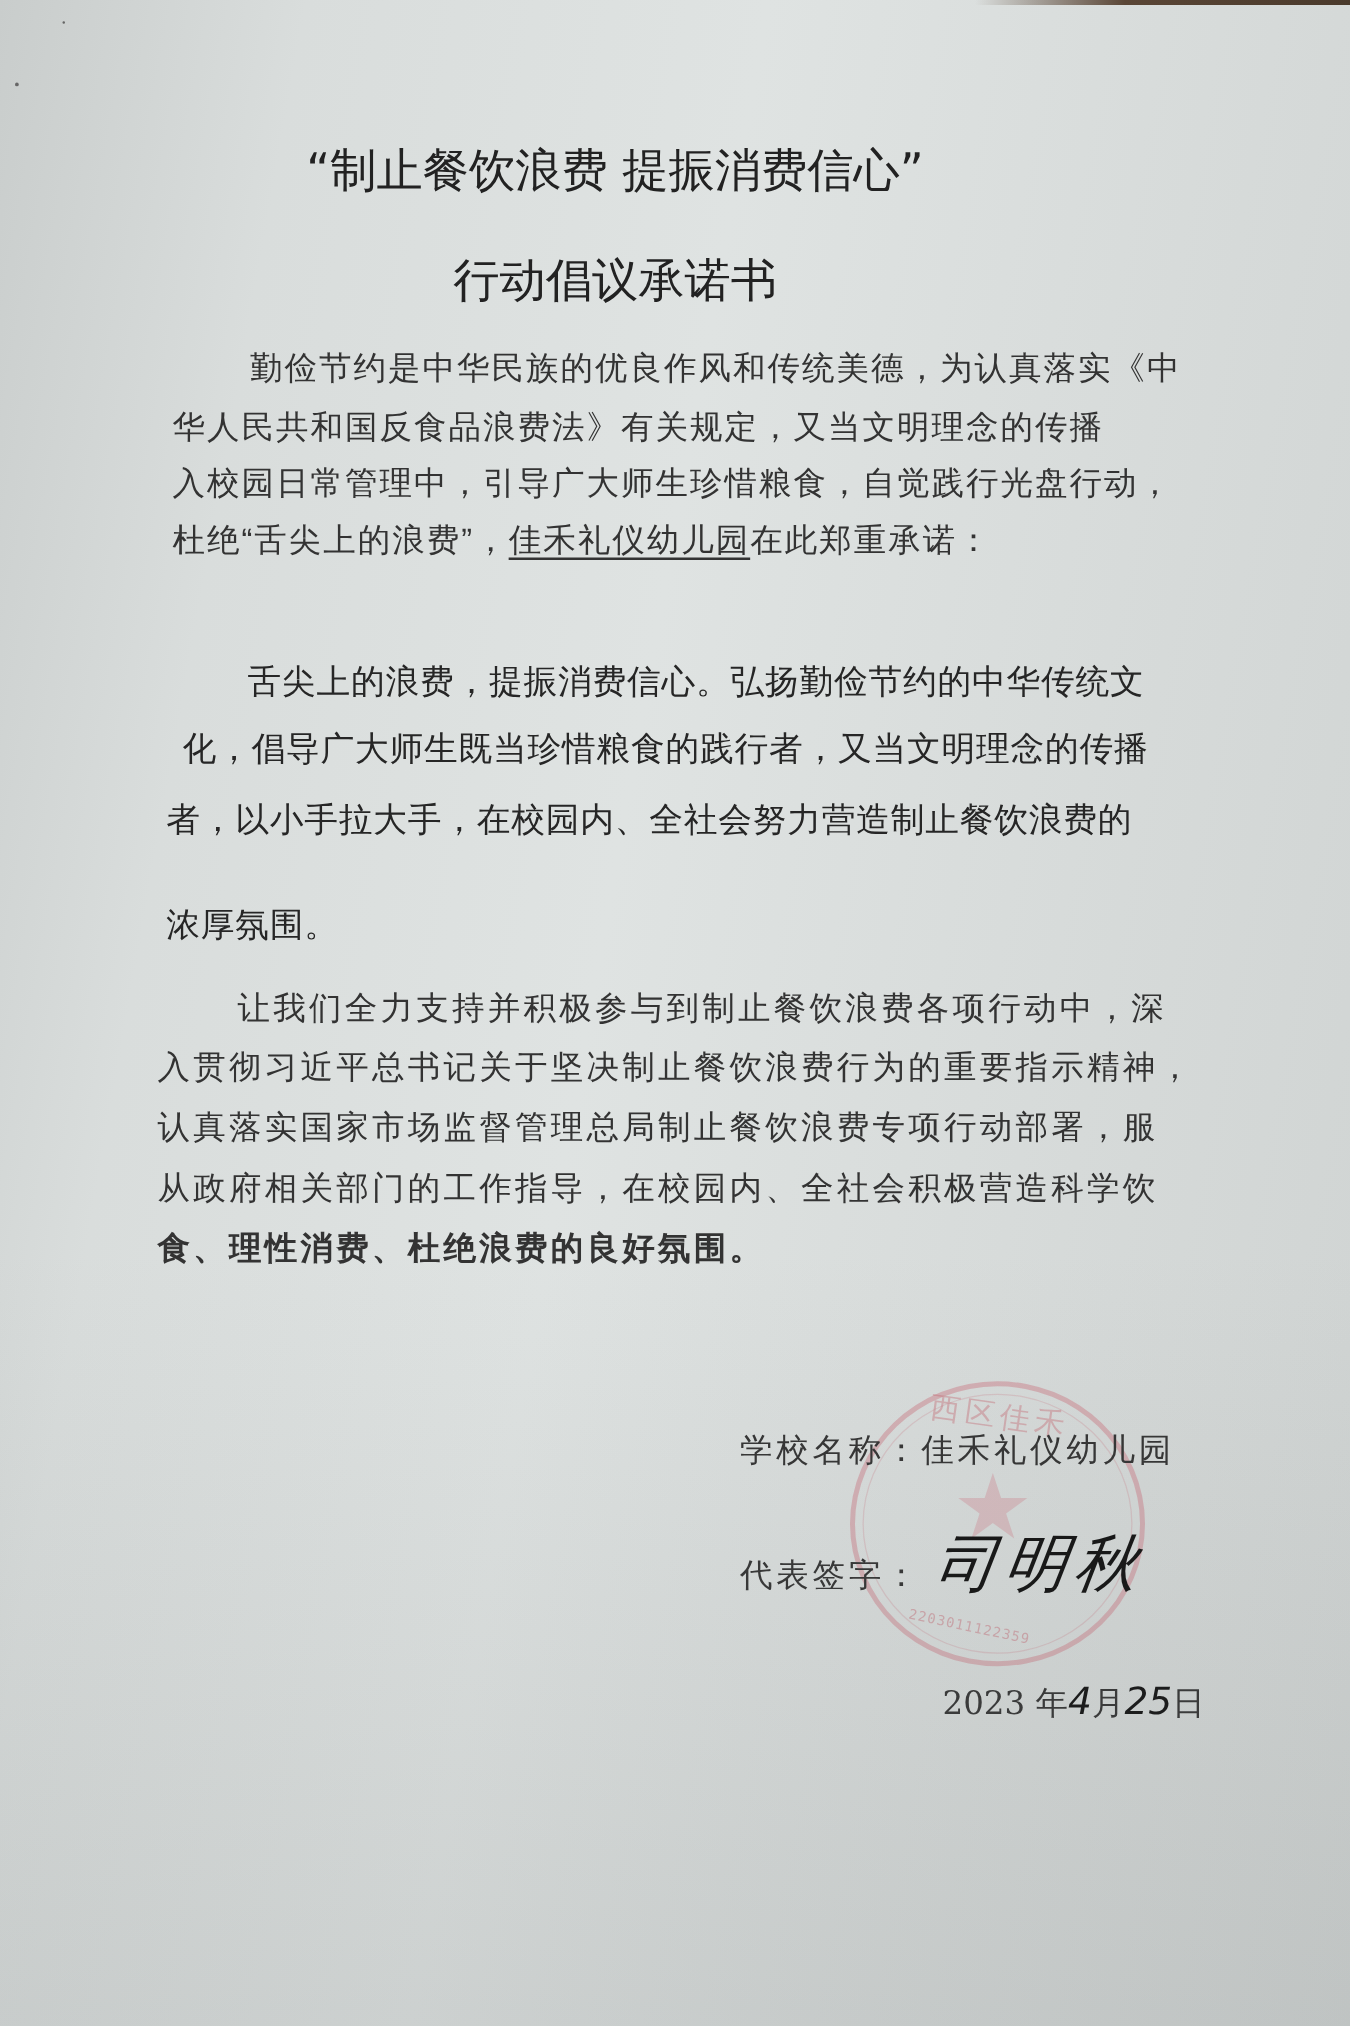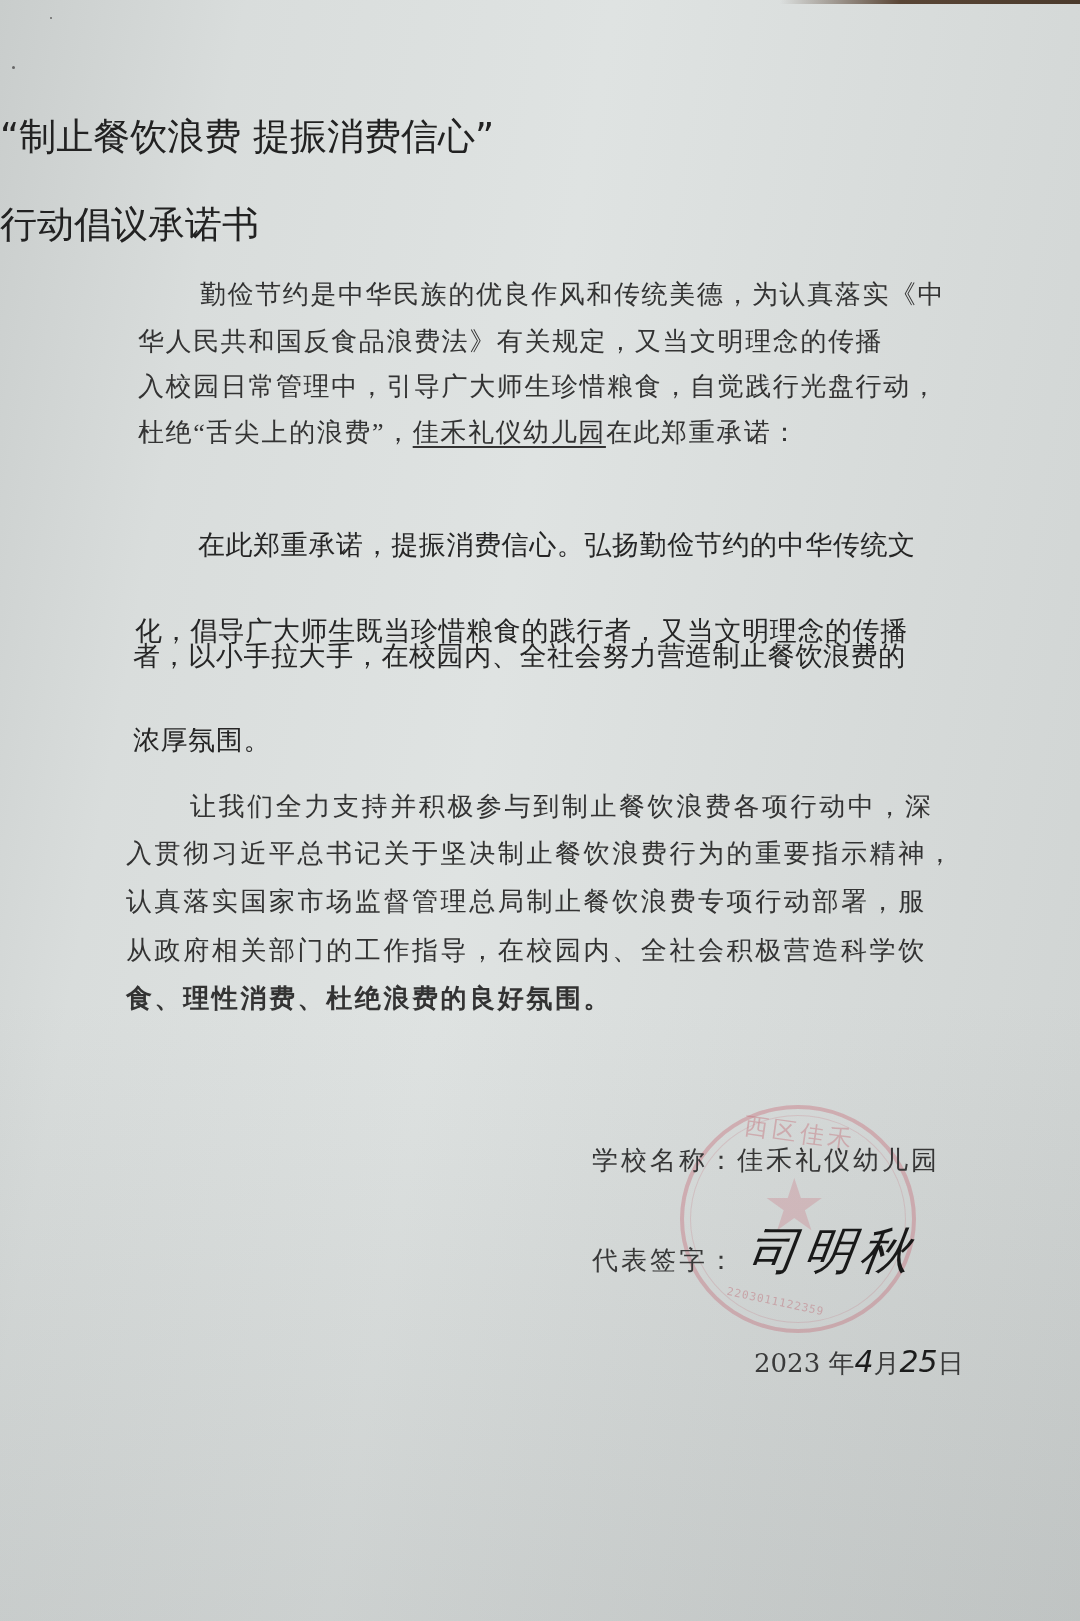--- a/index.html
+++ b/index.html
@@ -12,31 +12,31 @@
   .bottom-shade {
     position: absolute; left: 0; right: 0; top: 1000px; bottom: 0;
     background: linear-gradient(180deg, rgba(0,0,0,0) 0%, rgba(120,125,125,0.18) 100%);
     pointer-events: none;
   }
   .top-strip {
     position: absolute; top: 0; left: 780px; right: 0; height: 4px;
     background: linear-gradient(90deg, rgba(90,70,50,0) 0%, #5a4636 40%, #4a3a2c 100%);
   }
   .title {
-    position: absolute; left: 0; width: 984px; 
+    position: absolute; left: 0; width: 984px; text-align: center;
     font-family: "DejaVu Sans", "Liberation Sans", sans-serif;
     font-size: 37px; color: #222; letter-spacing: 0px;
   }
   .t1 { top: 112px; }
   .t2 { top: 168px; margin-top: 32px; }
   .line {
     position: absolute; white-space: nowrap; font-size: 26px;
     color: #333;
   }
-  .p1 { font-family: Liberation Serif, serif; letter-spacing: 1.6px; }
+  .p1 { font-family: Liberation Sans, sans-serif; letter-spacing: 1.6px; }
   .p2 { font-family: "DejaVu Sans", sans-serif; font-size: 27px; letter-spacing: 0.6px; color: #262626; }
   .p3 { font-family: "DejaVu Serif", serif; letter-spacing: 2.6px; }
   .underlined { text-decoration: underline; text-underline-offset: 5px; }
   .sig-row {
     position: absolute; font-size: 26px; white-space: nowrap; letter-spacing: 3px;
     font-family: "DejaVu Serif", serif; color: #333;
   }
   .stamp {
     position: absolute; left: 680px; top: 1105px; width: 236px; height: 228px;
     border-radius: 50%; border: 4px solid rgba(205,120,130,0.45);
@@ -85,22 +85,22 @@
 <div>
   <div class="line p1" style="left:200px;top:277px;">勤俭节约是中华民族的优良作风和传统美德，为认真落实《中</div>
   <div class="line p1" style="left:138px;top:324px;">华人民共和国反食品浪费法》有关规定，又当文明理念的传播</div>
   <div class="line p1" style="left:138px;top:369px;">入校园日常管理中，引导广大师生珍惜粮食，自觉践行光盘行动，</div>
   <div class="line p1" style="left:138px;top:415px;">
     <span>杜绝“舌尖上的浪费”，</span><span class="underlined">佳禾礼仪幼儿园</span><span>在此郑重承诺：</span>
   </div>
 </div>
 
 <div>
-  <div class="line p2" style="left:198px;top:527px;">在此郑重承诺，提振消费信心。弘扬勤俭节约的中华传统文</div>
-  <div class="line p2" style="left:135px;top:581px;margin-top:32px;">化，倡导广大师生既当珍惜粮食的践行者，又当文明理念的传播</div>
+  <div class="line p2" style="left:198px;top:527px;">舌尖上的浪费，提振消费信心。弘扬勤俭节约的中华传统文</div>
+  <div class="line p2" style="left:146px;top:581px;">化，倡导广大师生既当珍惜粮食的践行者，又当文明理念的传播</div>
   <div class="line p2" style="left:133px;top:638px;">者，以小手拉大手，在校园内、全社会努力营造制止餐饮浪费的</div>
   <div class="line p2" style="left:133px;top:694px;margin-top:28px;">浓厚氛围。</div>
 </div>
 
 <div>
   <div class="line p3" style="left:190px;top:789px;">让我们全力支持并积极参与到制止餐饮浪费各项行动中，深</div>
   <div class="line p3" style="left:126px;top:836px;">入贯彻习近平总书记关于坚决制止餐饮浪费行为的重要指示精神，</div>
   <div class="line p3" style="left:126px;top:884px;">认真落实国家市场监督管理总局制止餐饮浪费专项行动部署，服</div>
   <div class="line p3" style="left:126px;top:933px;">从政府相关部门的工作指导，在校园内、全社会积极营造科学饮</div>
   <div class="line p3" style="left:126px;top:981px;font-weight:bold;">食、理性消费、杜绝浪费的良好氛围。</div>

